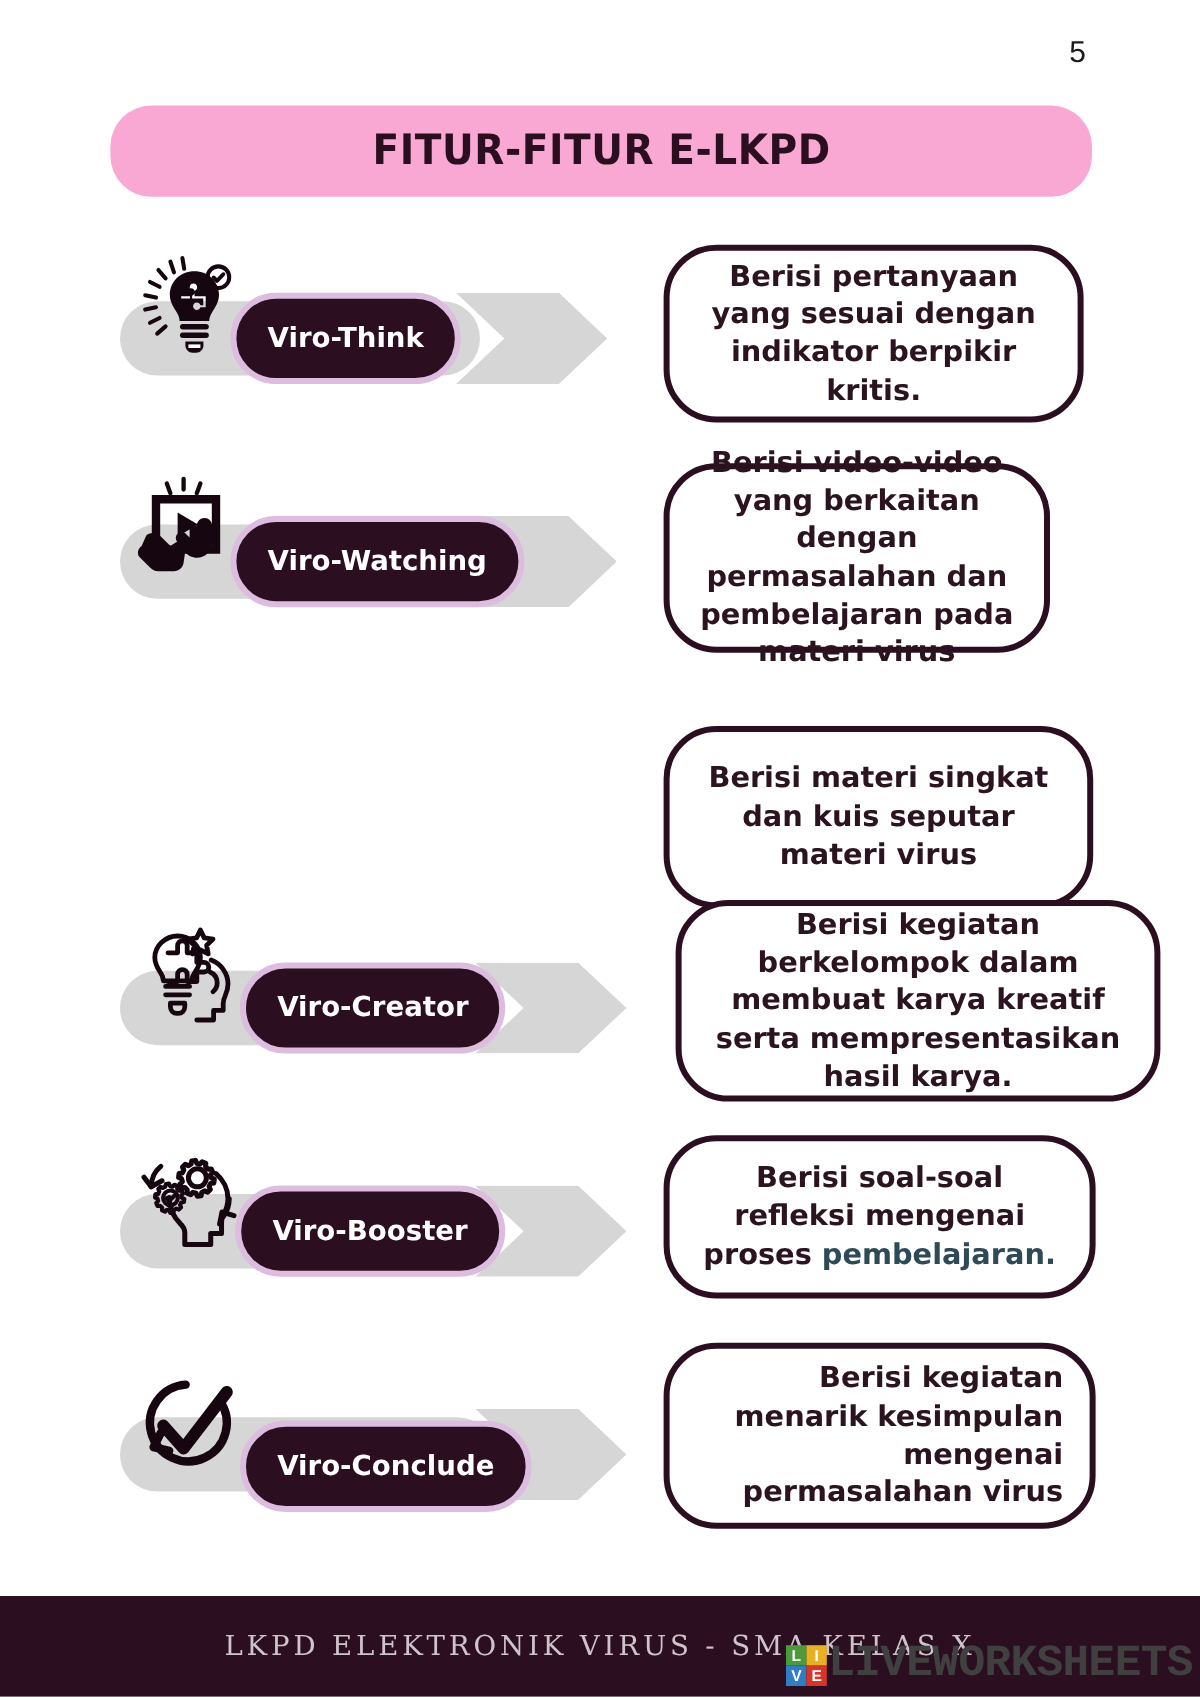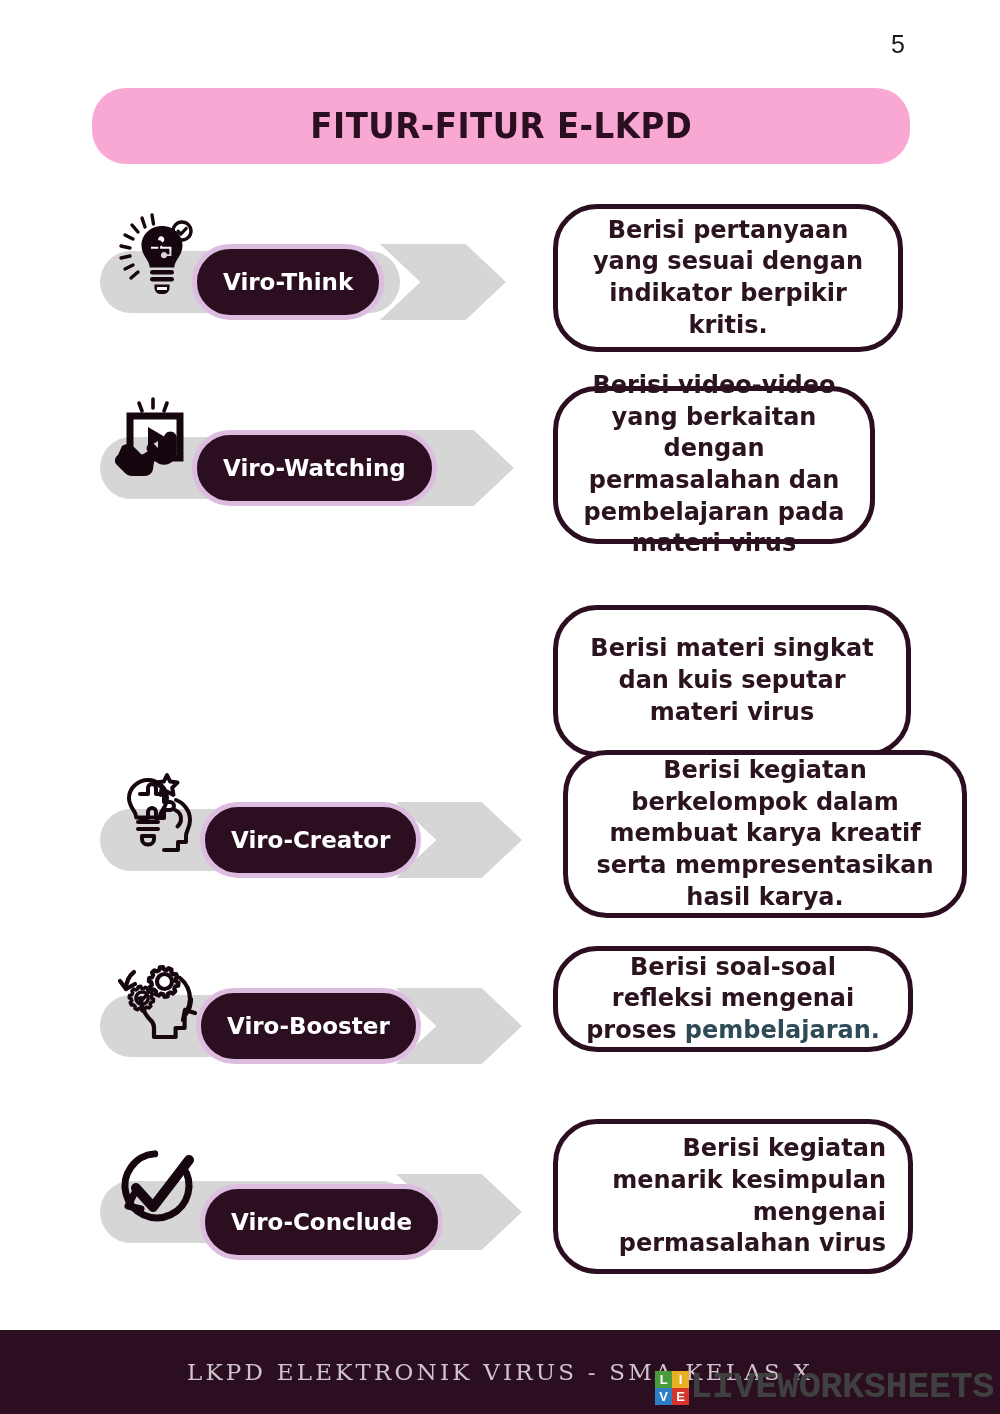--- a/index.html
+++ b/index.html
@@ -335,21 +335,21 @@
                 <path d="M48.5 29.8l2.8 2.9 5.4-5.6"></path>
               </g>
             </g>
           </svg>
         </div>
         <div class="label-pill" style="left:96px;">
           <span class="label-pill-text">Viro-Booster</span>
         </div>
         <div class="chevron" style="left:296px;"></div>
       </div>
-      <div class="desc-bubble" style="left:553px; top:6px; width:360px; height:106px;">
+      <div class="desc-bubble" style="left:553px; top:6px; width:360px; height:136px;">
         <span class="desc-text"><span>Berisi soal-soal refleksi mengenai proses </span><span class="accent">pembelajaran.</span></span>
       </div>
     </div>
 
     <div class="row">
       <div class="left-group">
         <div class="gray-bar" style="left:0; width:312px;"></div>
         <div class="icon-box">
           <svg width="96" height="96" viewBox="0 0 96 96">
             <g fill="none" stroke="#16060f" stroke-linecap="round" stroke-linejoin="round">

